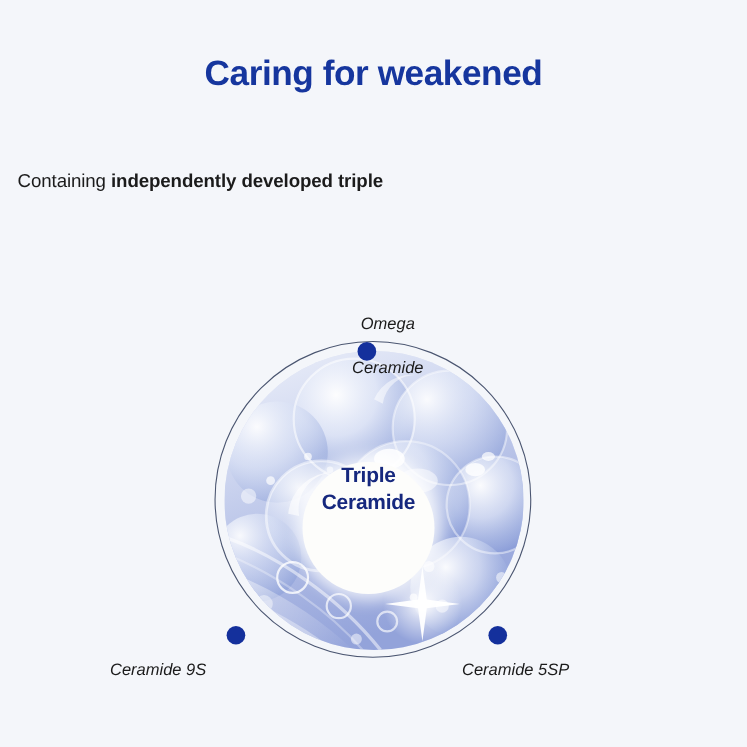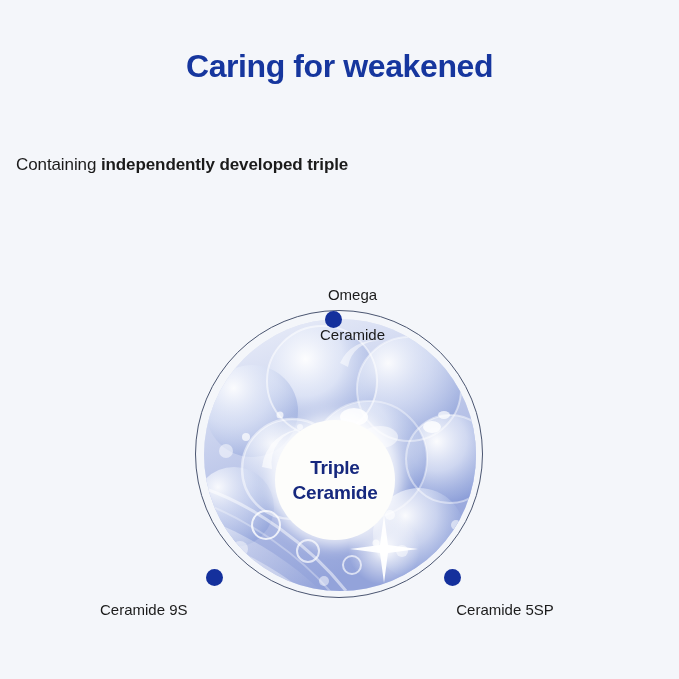--- a/index.html
+++ b/index.html
@@ -84,21 +84,21 @@
     position: absolute;
     left: 80px;
     top: 110px;
     width: 120px;
     height: 120px;
     border-radius: 50%;
     background: #fdfdfb;
     display: flex;
     flex-direction: column;
     align-items: center;
-    justify-content: center;
+    justify-content: flex-start;
     box-shadow: 0 0 14px 6px rgba(255,255,255,0.75);
   }
   .center-badge span {
     display: block;
     color: #16287e;
     font-size: 19px;
     font-weight: bold;
     line-height: 25px;
     text-align: center;
     letter-spacing: -0.2px;
@@ -114,38 +114,38 @@
   .node-top    { left: 130px; top: 1px; }
   .node-left   { left: 11px;  top: 259px; }
   .node-right  { left: 249px; top: 259px; }
 
   .node-label {
     position: absolute;
     color: #1b1b1b;
     font-size: 15px;
     line-height: 20px;
     white-space: pre;
+    font-style: italic;
   }
   .label-top {
     left: 0;
     top: -45px;
     width: 290px;
     text-align: center;
   }
   .label-left {
     left: -95px;
     top: 290px;
     width: 160px;
     text-align: left;
   }
   .label-right {
     left: 225px;
     top: 290px;
     width: 170px;
-    text-align: center;
   }
 </style>
 </head>
 <body>
 
 <div class="page">
 
   <div class="headline">
     <span class="hl-line">Caring for weakened</span>
   </div>

